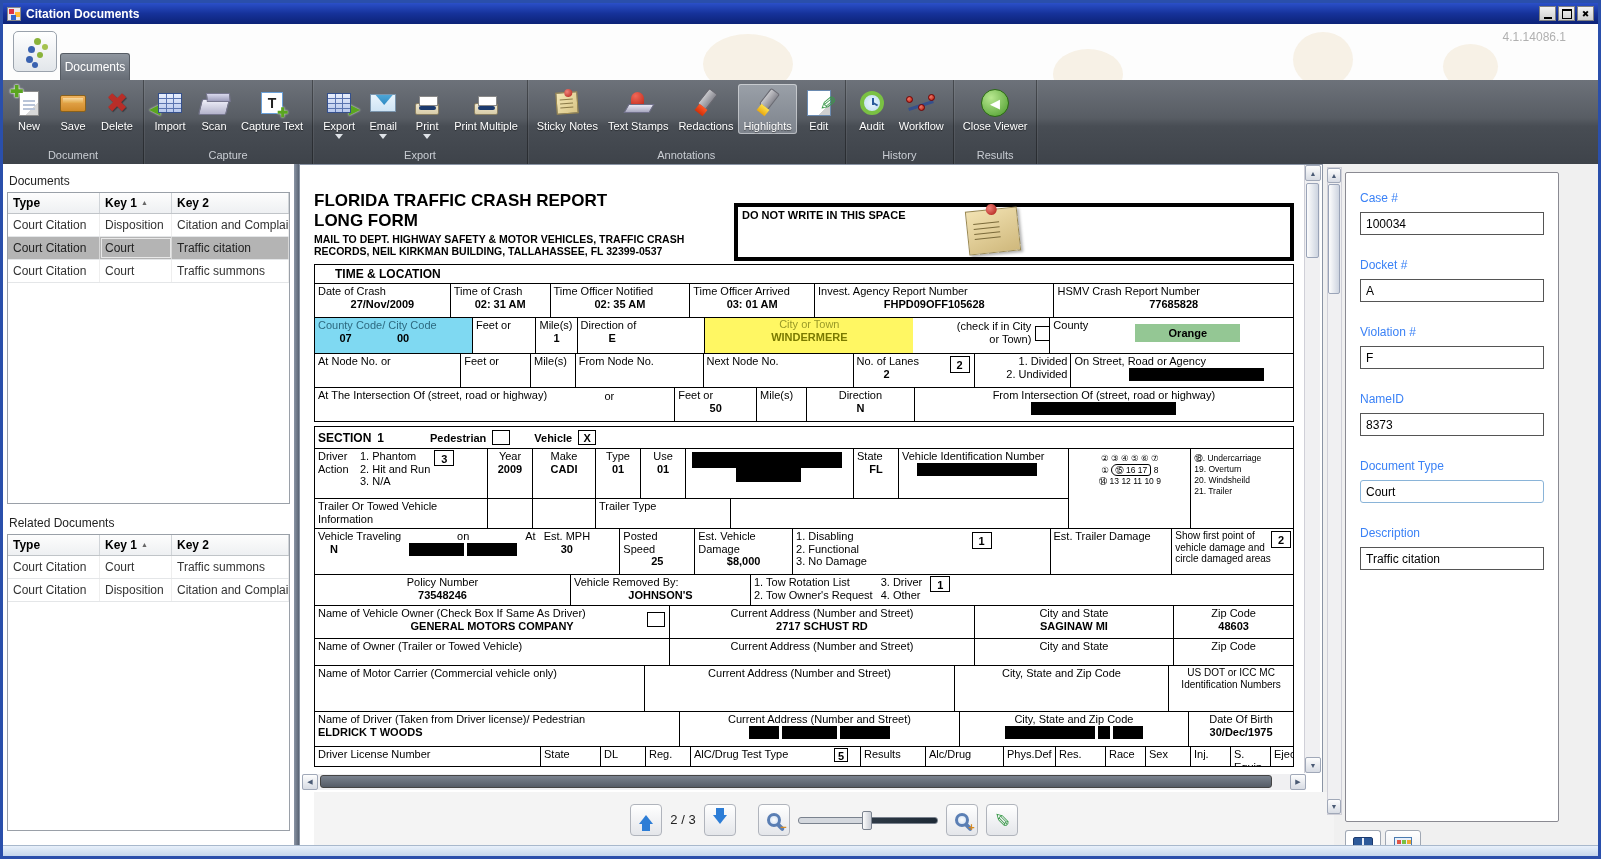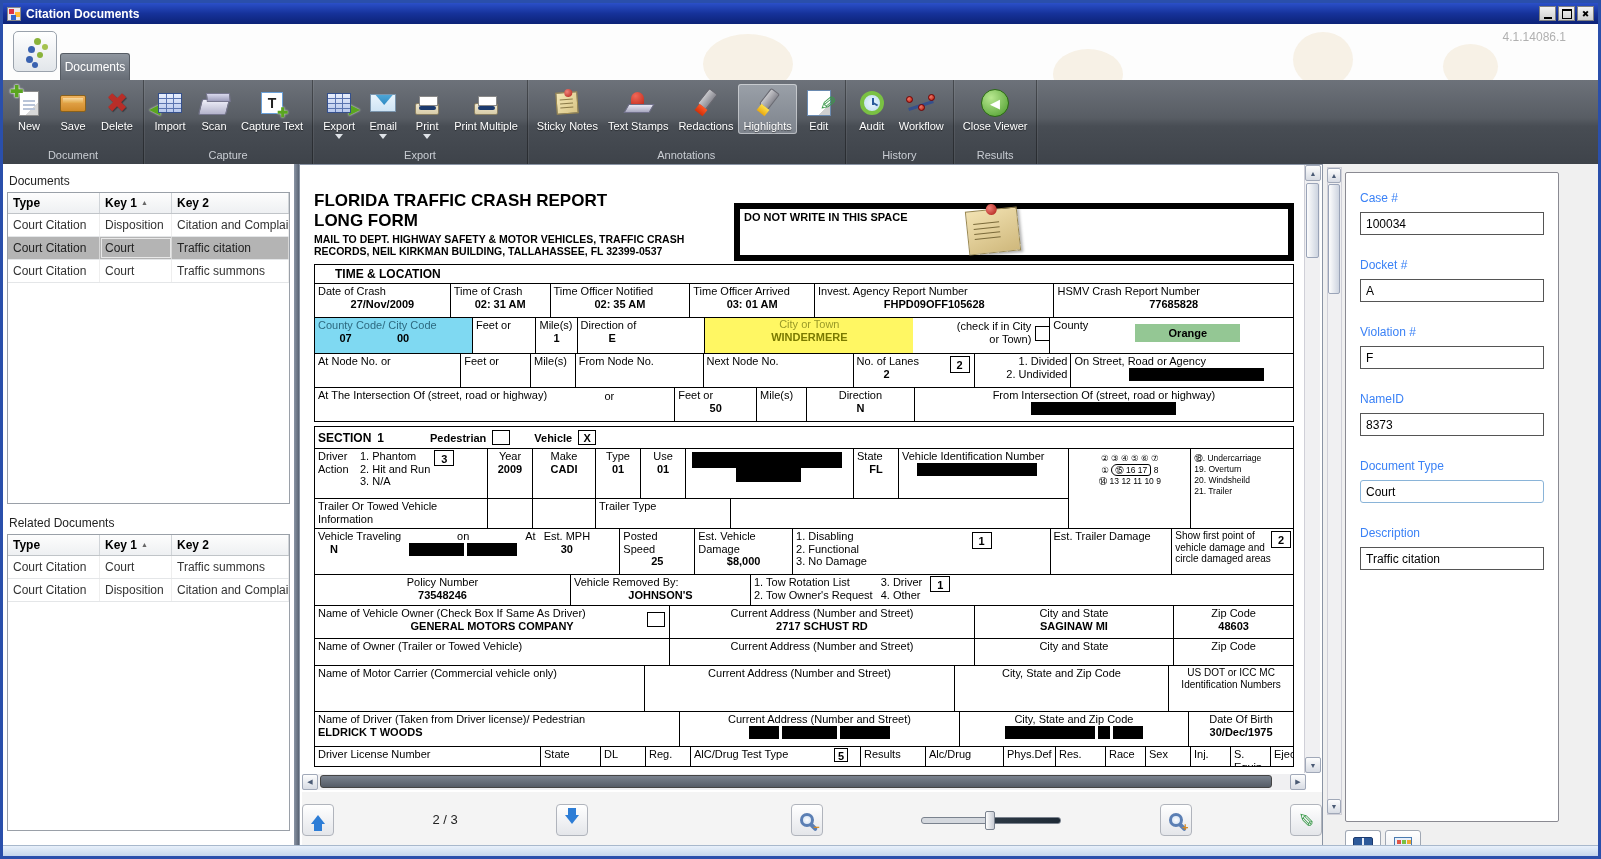--- a/index.html
+++ b/index.html
@@ -120,39 +120,39 @@
 .hl-blue .fl { color:#2e6a80; }
 .hl-yellow { background:#fff763; color:#8a8a10; }
 .hl-yellow .fl { color:#9a9a28; text-align:center; }
 .hl-yellow .fv { color:#7a7a00; }
 .hl-green { background:#94c794; font-weight:bold; text-align:center; padding:3px 14px; }
 .formhead { display:flex; margin-bottom:3px; }
 .ftitle { width:420px; }
 .ft1 { font-size:17px; font-weight:bold; }
 .ft2 { font-size:17px; font-weight:bold; }
 .ft3 { font-size:10.5px; font-weight:bold; margin-top:2px; }
-.dnw { flex:1; border:6px solid #000000; height:58px; margin-top:12px; padding:2px 4px; font-weight:bold; font-size:11px; position:relative; }
+.dnw { flex:1; border:4px solid #000000; height:58px; margin-top:12px; padding:2px 4px; font-weight:bold; font-size:11px; position:relative; }
 .stick { position:absolute; right:275px; top:18px; width:52px; height:44px; background:linear-gradient(160deg,#f2e2b2,#cfb87c); border:1px solid #9a8850; transform:rotate(-6deg); box-shadow:2px 2px 3px rgba(0,0,0,.3); }
 .stick::before { content:""; position:absolute; left:20px; top:-6px; width:11px; height:11px; background:radial-gradient(circle at 35% 35%,#f08078,#a81810); border-radius:50%; }
 .stick::after { content:""; position:absolute; left:6px; top:12px; width:26px; height:1px; background:#7a6a3a; box-shadow:0 5px 0 #7a6a3a,0 10px 0 #7a6a3a, 0 15px 0 #7a6a3a; }
 .secbar { border:1px solid #000; font-weight:bold; padding:2px 20px; font-size:12px; }
 .gap4 { height:4px; }
 .diagline { font-size:8.5px; text-align:center; line-height:1.25; white-space:nowrap; }
 .diagmid { border:1px solid #000; border-radius:6px 3px 3px 6px; display:inline-block; padding:0 3px; }
 .leg { font-size:8.5px; line-height:1.3; white-space:nowrap; }
 
 
 .vscroll { position:absolute; right:2px; top:0; width:16px; height:608px; background:#f0f0f2; border-left:1px solid #d0d0d8; }
 .hscroll { position:absolute; left:2px; top:609px; width:1004px; height:16px; background:#f0f0f2; }
 .sbtn { position:absolute; width:16px; height:16px; background:linear-gradient(#fdfdfd,#d8dce4); border:1px solid #a0a8b8; border-radius:2px; display:flex; align-items:center; justify-content:center; font-size:7px; color:#4a5a74; }
 .sthumb { position:absolute; background:linear-gradient(90deg,#fdfdfd,#cdd4e0); border:1px solid #9aa4b8; border-radius:2px; }
 .hthumb { background:linear-gradient(#7a828e,#555c66); border:1px solid #444; border-radius:3px; }
 
 
-.navbar { position:absolute; left:2px; top:627px; width:1020px; height:55px; background:#f4f4f4; display:flex; align-items:center; justify-content:space-between; gap:8px; }
+.navbar { position:absolute; left:14px; top:627px; width:1020px; height:55px; background:#f4f4f4; display:flex; align-items:center; justify-content:center; gap:8px; }
 .navbtn { width:32px; height:32px; background:linear-gradient(#ffffff,#e4e6ea); border:1px solid #b0b4bc; border-radius:4px; display:flex; align-items:center; justify-content:center; cursor:pointer; position:relative; }
 .bluearr { display:flex; flex-direction:column; align-items:center; }
 .bluearr .tri-up { width:0; height:0; border:7px solid transparent; border-bottom:9px solid #2d7dd6; }
 .bluearr .tri-dn { width:0; height:0; border:7px solid transparent; border-top:9px solid #2d7dd6; }
 .bluearr .stem { width:8px; height:7px; background:#2d7dd6; }
 .pageno { font-size:13px; color:#222; }
 .mag { position:relative; width:14px; height:14px; border:3px solid #5b7fb4; border-radius:50%; background:radial-gradient(#fdfdfd,#cfe0f4); }
 .mag::after { content:""; position:absolute; width:9px; height:4px; background:#5b7fb4; bottom:-5px; right:-7px; transform:rotate(45deg); border-radius:2px; }
 .magsign { position:absolute; right:2px; bottom:2px; font-size:11px; font-weight:bold; color:#d88a20; }
 .slider { width:140px; height:22px; position:relative; }

